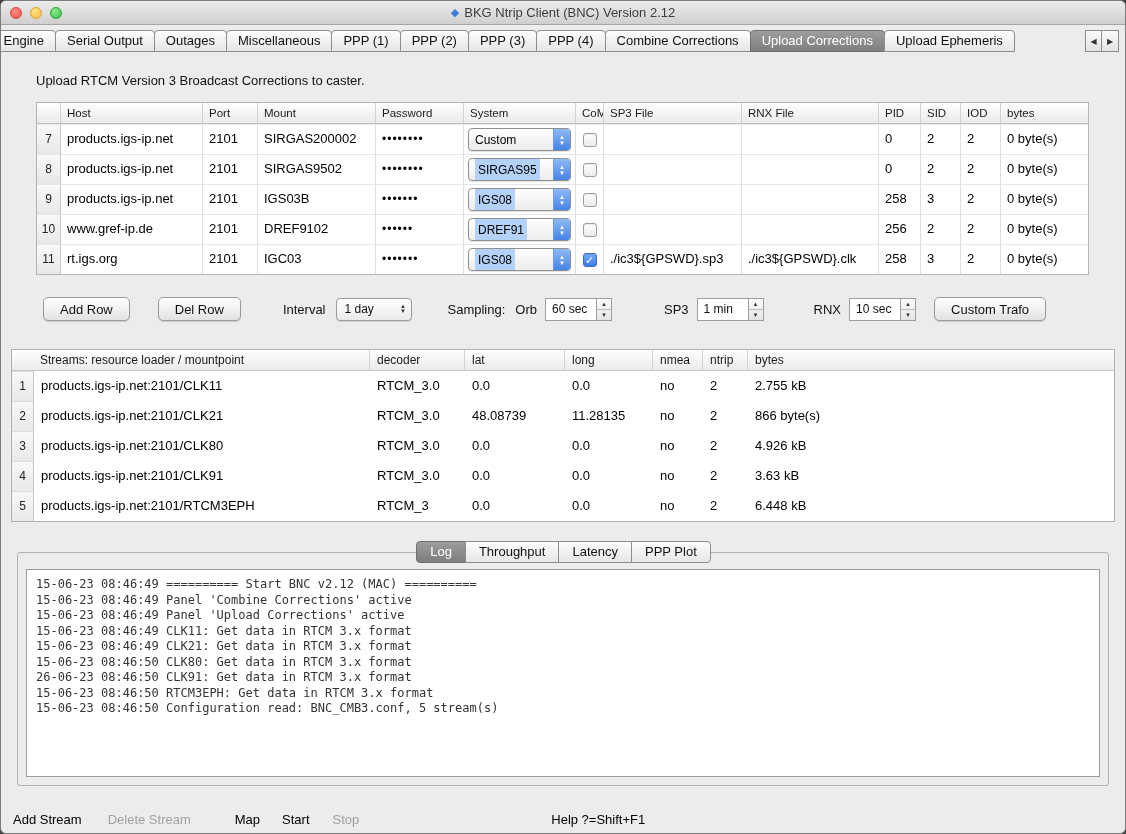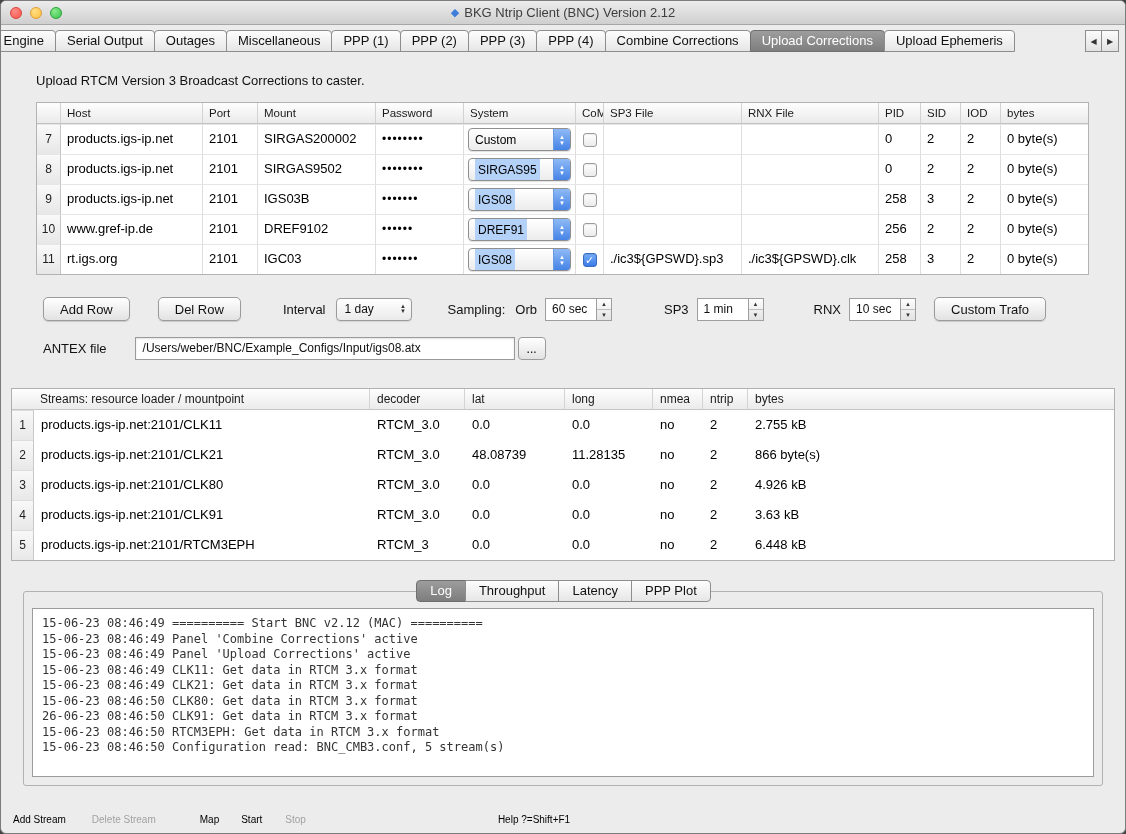--- a/index.html
+++ b/index.html
@@ -116,34 +116,34 @@
   .sh { font-size:12px; line-height:20px; padding-left:7px; color:#1a1a1a;
     border-right:1px solid #d4d4d4; white-space:nowrap; overflow:hidden; }
   .sh.first { grid-column:1 / 3; padding-left:28px; }
   .sh.last { border-right:none; }
   .srow { display:grid; grid-template-columns:var(--scols); height:30px; }
   .sc { font-size:13px; line-height:29px; padding-left:7px; white-space:nowrap; overflow:hidden; color:#000; }
   .sc.gut { background:linear-gradient(#f8f8f8,#e8e8e8); border-right:1px solid #c8c8c8;
     border-top:1px solid #dcdcdc; text-align:center; padding:0; font-size:12px; color:#222; }
 
   
-  .logwrap { position:relative; flex:1; margin:30px 22px 6px; border:1px solid #b2b2b2; border-radius:3px; min-height:0;padding-left:12px; }
+  .logwrap { position:relative; flex:1; margin:30px 16px 6px; border:1px solid #b2b2b2; border-radius:3px; min-height:0;padding-left:12px; }
   .log-tabs { position:absolute; top:-12px; left:0; right:0; display:flex; justify-content:center; }
   .ltab { height:22px; line-height:20px; padding:0 13px; font-size:13px; border:1px solid #8d8d8d;
     margin-right:-1px; background:linear-gradient(#fdfdfd,#e6e6e6); color:#111; white-space:nowrap; }
   .ltab.first { border-radius:4px 0 0 4px; }
   .ltab.lastseg { border-radius:0 4px 4px 0; }
   .ltab.active { background:linear-gradient(#9d9d9d,#7d7d7d); color:#fff; border-color:#6f6f6f; }
   .log-box { position:absolute; left:8px; right:8px; top:16px; bottom:8px;
     border:1px solid #9c9c9c; background:#fff; padding:7px 9px; overflow:hidden; }
   .log-line { font-family:"DejaVu Sans Mono", monospace; font-size:12px; line-height:15.5px;
     white-space:pre; color:#333; }
 
   
-  .bottombar { flex:0 0 28px; display:flex; align-items:center; font-size:10px; padding:0 12px; color:#000;margin-top:13px; }
+  .bottombar { flex:0 0 28px; display:flex; align-items:center; font-size:13px; padding:0 12px; color:#000;margin-top:13px; }
   .bbitem { white-space:nowrap; cursor:default; }
   .bbitem.disabled { color:#a2a2a2; }
   .bb-del{margin-left:26px}.bb-map{margin-left:44px}.bb-start{margin-left:22px}
   .bb-stop{margin-left:23px}.bb-help{margin-left:192px}
 </style>
 </head>
 <body>
 
 <div class="window">
 
@@ -368,25 +368,20 @@
     <div class="spin ml8">
       <span class="sfield">10 sec</span>
       <span class="sstep">
           <span>▲</span>
           <span>▼</span>
         </span>
     </div>
     <button class="btn ml18">Custom Trafo</button>
   </div>
 
-  <div class="antex">
-    <span class="lbl">ANTEX file</span>
-    <div class="antex-field">/Users/weber/BNC/Example_Configs/Input/igs08.atx</div>
-    <button class="browse-btn">...</button>
-  </div>
 
   <div class="streams">
     <div class="shead">
       <div class="sh first">Streams:   resource loader / mountpoint</div>
       <div class="sh">decoder</div>
       <div class="sh">lat</div>
       <div class="sh">long</div>
       <div class="sh">nmea</div>
       <div class="sh">ntrip</div>
       <div class="sh last">bytes</div>

